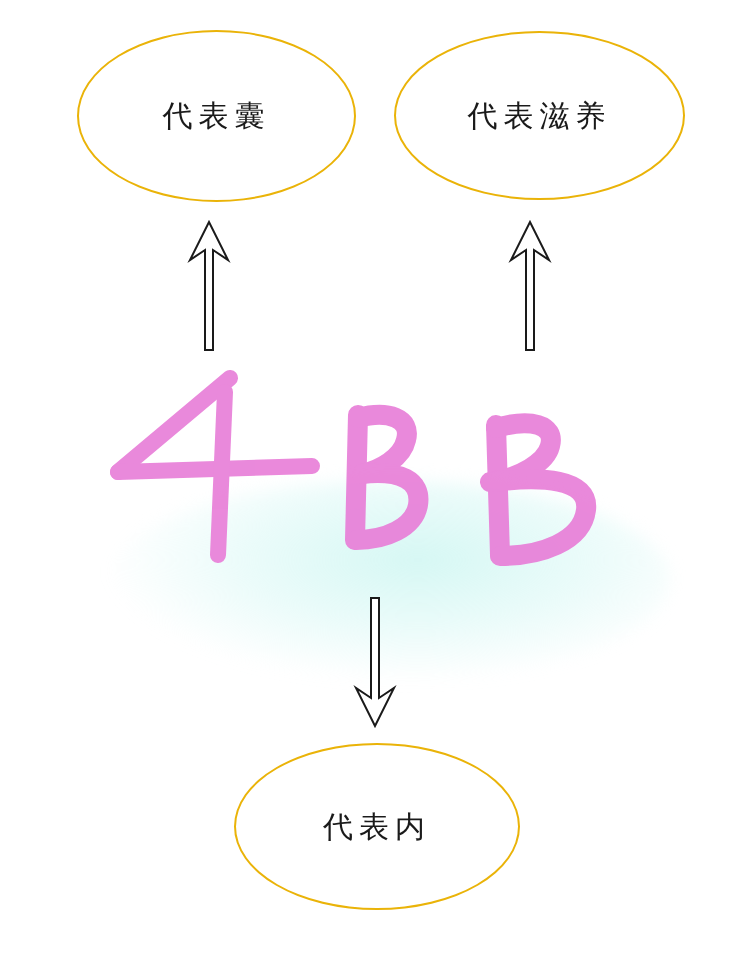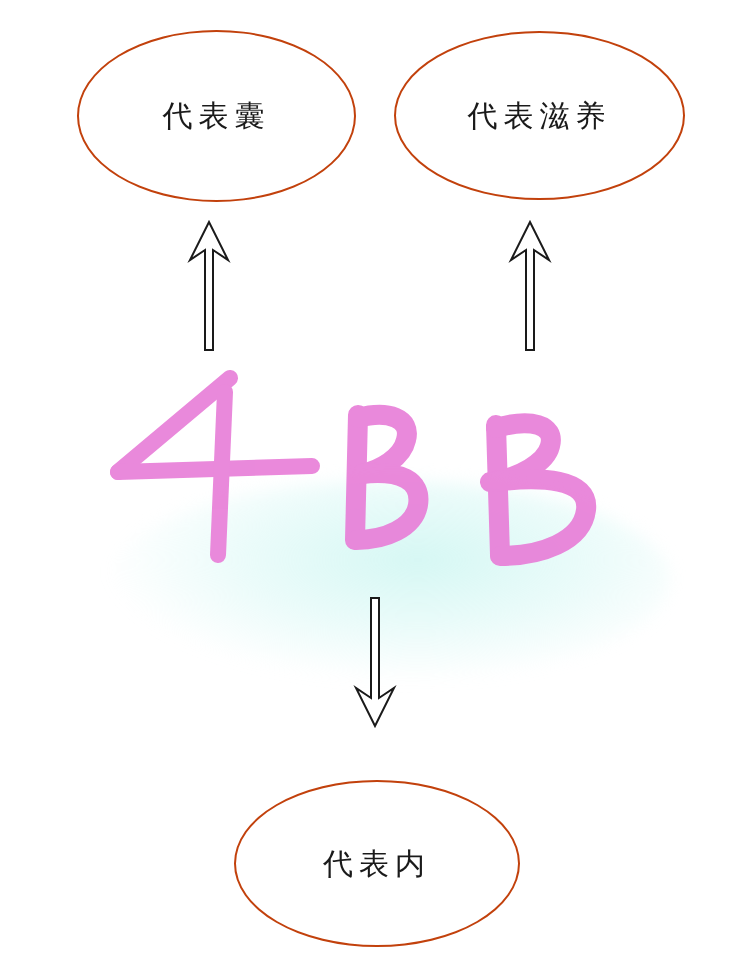--- a/index.html
+++ b/index.html
@@ -2,27 +2,27 @@
 <html><head>
 <meta charset="utf-8">
 <style>
   html, body { margin: 0; padding: 0; background: #ffffff; }
   body { width: 750px; height: 953px; position: relative; overflow: hidden;
          font-family: "DejaVu Sans", sans-serif; }
   .glow { position: absolute; left: 110px; top: 480px; width: 560px; height: 200px;
           border-radius: 50%;
           background: radial-gradient(ellipse at 55% 40%, rgba(200,245,240,0.75) 0%, rgba(215,248,245,0.5) 40%, rgba(255,255,255,0) 72%);
           filter: blur(8px); }
-  .ellipse { position: absolute; border: 2px solid #c2410c; border-radius: 50%;
+  .ellipse { position: absolute; border: 2px solid #eab308; border-radius: 50%;
              display: flex; flex-direction: column; align-items: center; justify-content: center;
              background: #ffffff; box-sizing: border-box; }
   .ellipse span { display: block; font-size: 30px; color: #1a1a1a; letter-spacing: 6px; line-height: 1.45; }
   #e-left { left: 77px; top: 30px; width: 279px; height: 172px; }
   #e-right { left: 394px; top: 31px; width: 291px; height: 169px; align-items: center; }
-  #e-bottom { left: 234px; top: 780px; width: 286px; height: 167px; }
+  #e-bottom { left: 234px; top: 743px; width: 286px; height: 167px; }
   svg.overlay { position: absolute; left: 0; top: 0; }
 </style>
 </head>
 <body>
 
 <div class="glow"></div>
 
 <div class="ellipse" id="e-left">
   <span>代表囊</span>
 </div>

